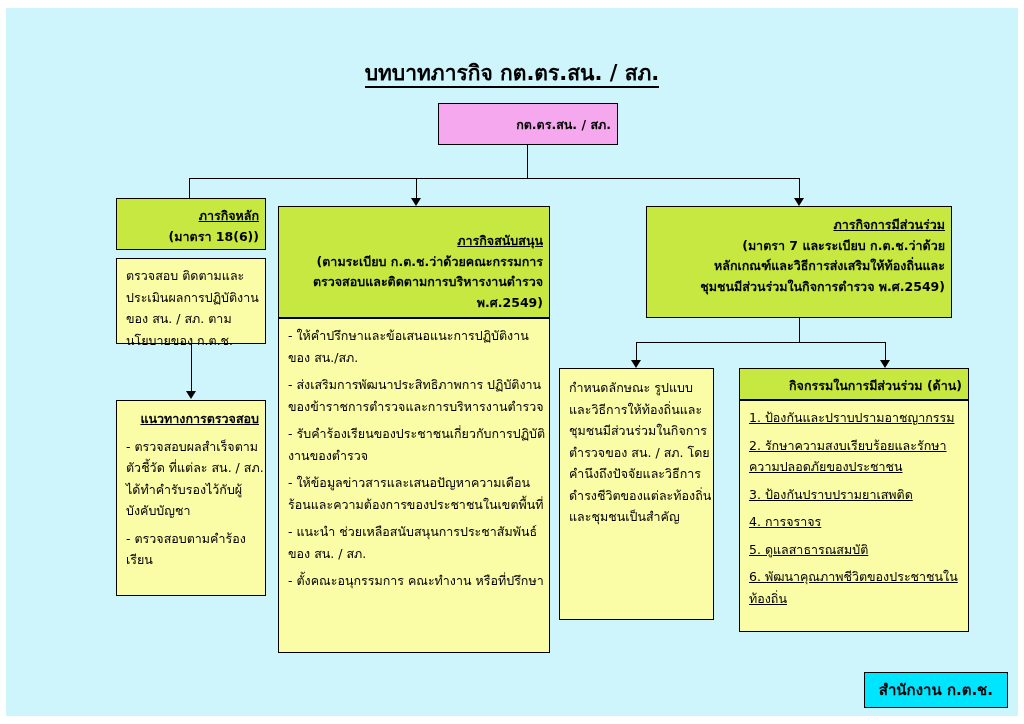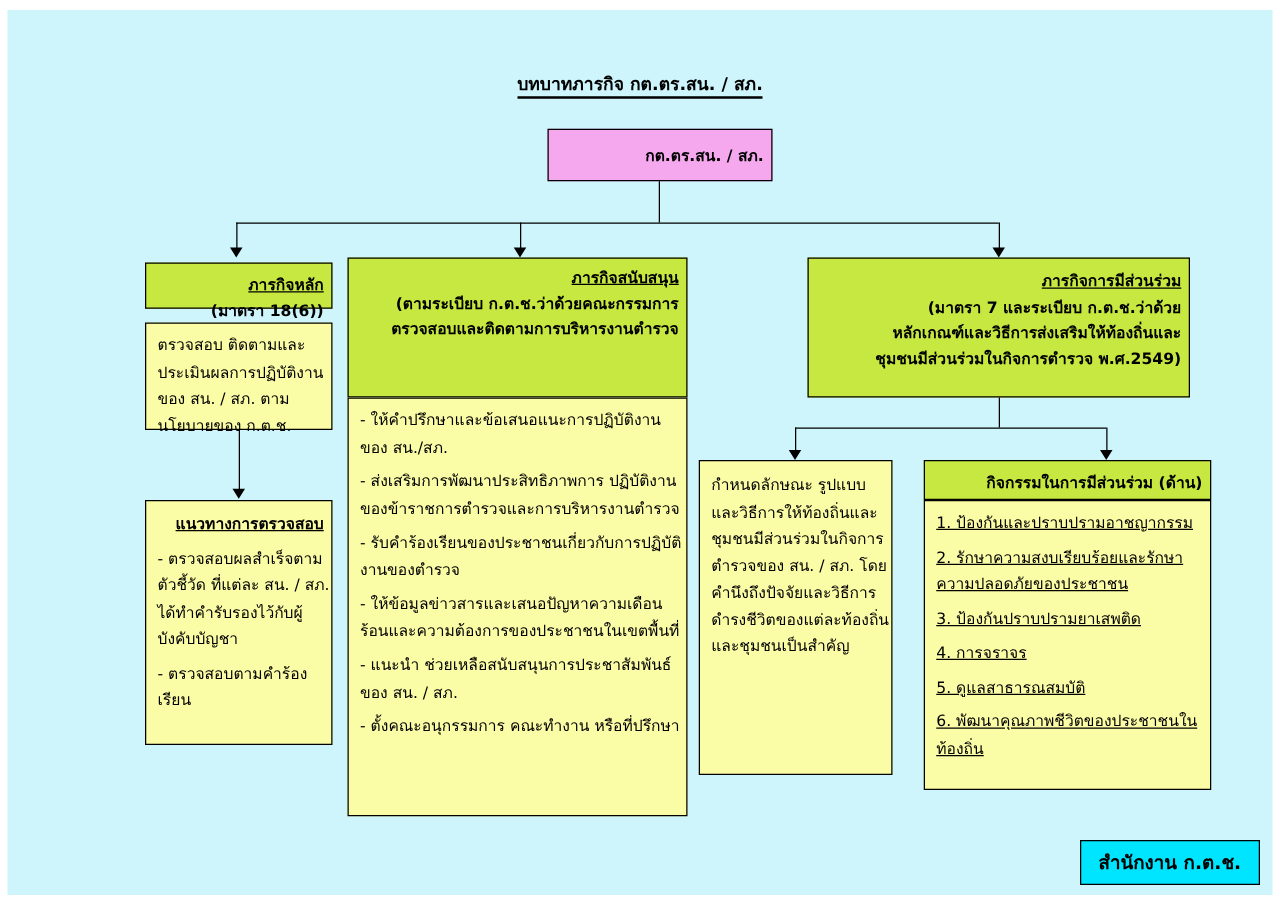--- a/index.html
+++ b/index.html
@@ -22,21 +22,21 @@
     width: 1012px;
     height: 708px;
     background: #cdf5fb;
   }
   .title {
     position: absolute;
     left: 0;
     top: 48px;
     width: 1012px;
     text-align: center;
-    font-size: 14px;
+    font-size: 21px;
     font-weight: bold;
     color: #000000;
   }
   .title span {
     border-bottom: 2px solid #000;
     padding-bottom: 1px;
   }
   .box {
     position: absolute;
     border: 1px solid #000000;
@@ -110,21 +110,21 @@
 
     <div class="line hline" style="left:183px; top:170px; width:610px;"></div>
 
     <div class="line vline" style="left:183px; top:170px; height:22px;"></div>
     <div class="arrow-down" style="left:178px; top:190px;"></div>
     <div class="line vline" style="left:410px; top:170px; height:22px;"></div>
     <div class="arrow-down" style="left:405px; top:190px;"></div>
     <div class="line vline" style="left:793px; top:170px; height:22px;"></div>
     <div class="arrow-down" style="left:788px; top:190px;"></div>
 
-    <div class="box green" style="left:110px; top:202px; width:150px; height:37px;">
+    <div class="box green" style="left:110px; top:190px; width:150px; height:52px;">
       <div class="hdr" style="padding-top:7px;">
         <div>
           <u>ภารกิจหลัก</u>
         </div>
         <div>(มาตรา 18(6))</div>
       </div>
     </div>
 
     <div class="box yellow" style="left:110px; top:250px; width:150px; height:86px;">
       <div class="body-txt">ตรวจสอบ ติดตามและประเมินผลการปฏิบัติงานของ สน. / สภ.  ตามนโยบายของ ก.ต.ช.</div>
@@ -135,26 +135,27 @@
 
     <div class="box yellow" style="left:110px; top:392px; width:150px; height:196px;">
       <div class="hdr" style="padding-top:8px;">
         <u>แนวทางการตรวจสอบ</u>
       </div>
       <div class="body-txt" style="padding-top:2px;">- ตรวจสอบผลสำเร็จตามตัวชี้วัด ที่แต่ละ สน. / สภ. ได้ทำคำรับรองไว้กับผู้บังคับบัญชา</div>
       <div class="body-txt" style="padding-top:0px;">- ตรวจสอบตามคำร้องเรียน</div>
     </div>
 
     <div class="box green" style="left:272px; top:198px; width:272px; height:112px;">
-      <div class="hdr" style="padding-top:5px;">
+      <div class="hdr" style="padding-top:24px;">
         <div>
           <u>ภารกิจสนับสนุน</u>
         </div>
         <div>(ตามระเบียบ ก.ต.ช.ว่าด้วยคณะกรรมการ</div>
         <div>ตรวจสอบและติดตามการบริหารงานตำรวจ</div>
+        <div>พ.ศ.2549)</div>
       </div>
     </div>
 
     <div class="box yellow" style="left:272px; top:310px; width:272px; height:335px;">
       <div class="body-txt">- ให้คำปรึกษาและข้อเสนอแนะการปฏิบัติงานของ สน./สภ.</div>
       <div class="body-txt" style="padding-top:0;">- ส่งเสริมการพัฒนาประสิทธิภาพการ ปฏิบัติงานของข้าราชการตำรวจและการบริหารงานตำรวจ</div>
       <div class="body-txt" style="padding-top:0;">- รับคำร้องเรียนของประชาชนเกี่ยวกับการปฏิบัติงานของตำรวจ</div>
       <div class="body-txt" style="padding-top:0;">- ให้ข้อมูลข่าวสารและเสนอปัญหาความเดือนร้อนและความต้องการของประชาชนในเขตพื้นที่</div>
       <div class="body-txt" style="padding-top:0;">- แนะนำ ช่วยเหลือสนับสนุนการประชาสัมพันธ์ของ สน. / สภ.</div>
       <div class="body-txt" style="padding-top:0;">- ตั้งคณะอนุกรรมการ คณะทำงาน หรือที่ปรึกษา</div>

